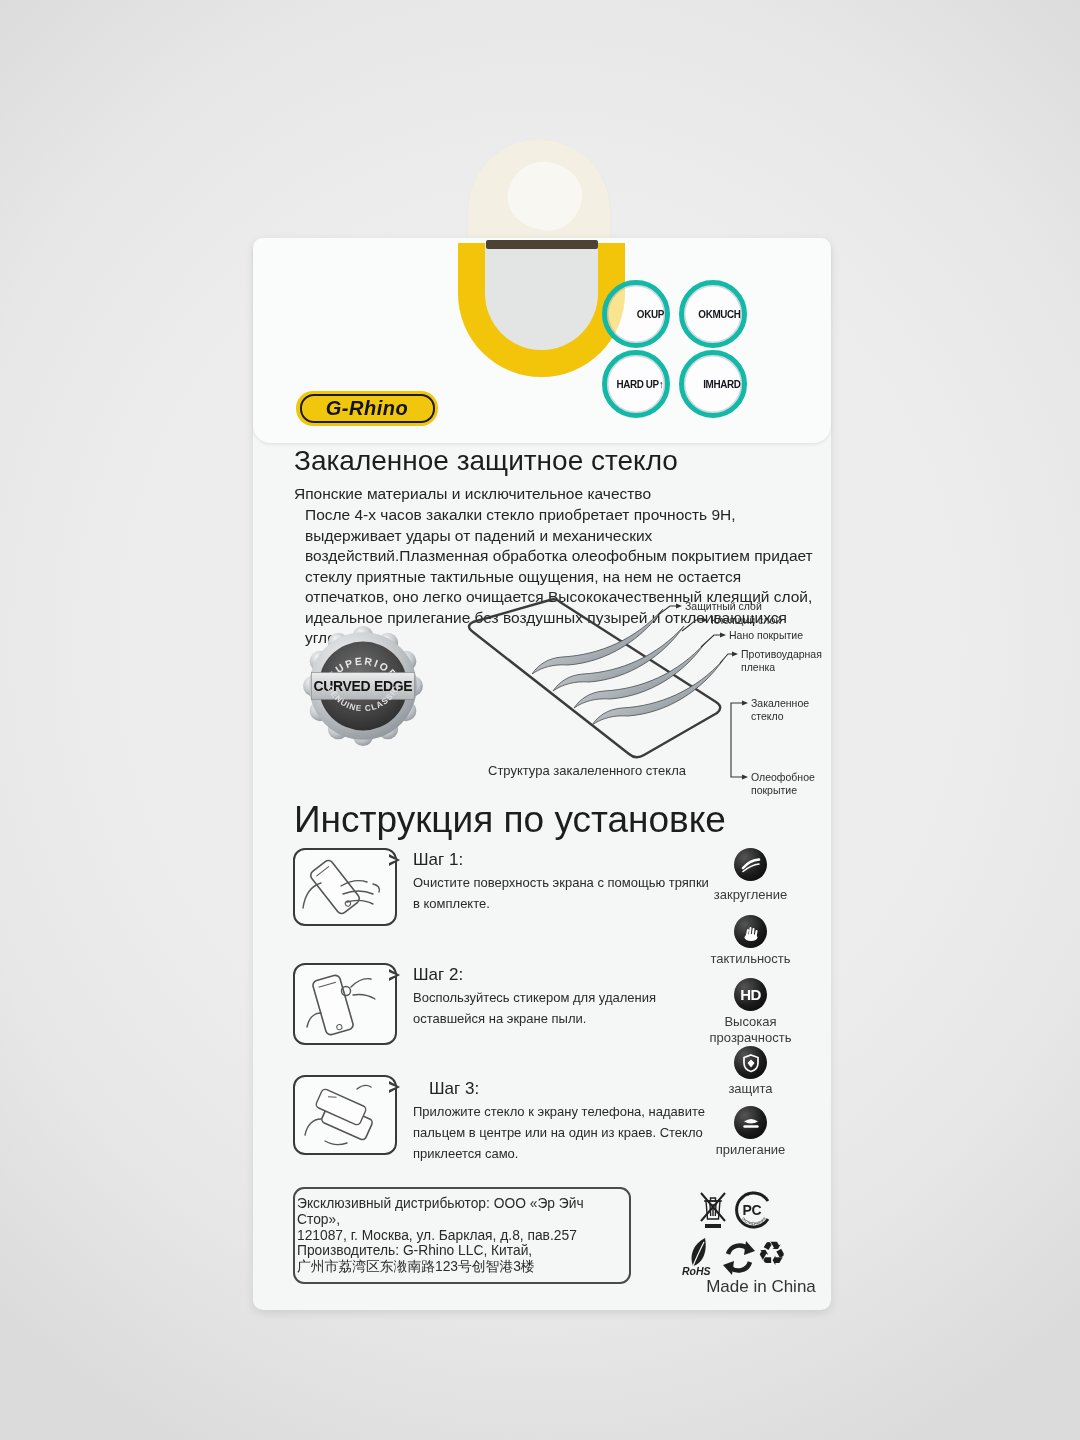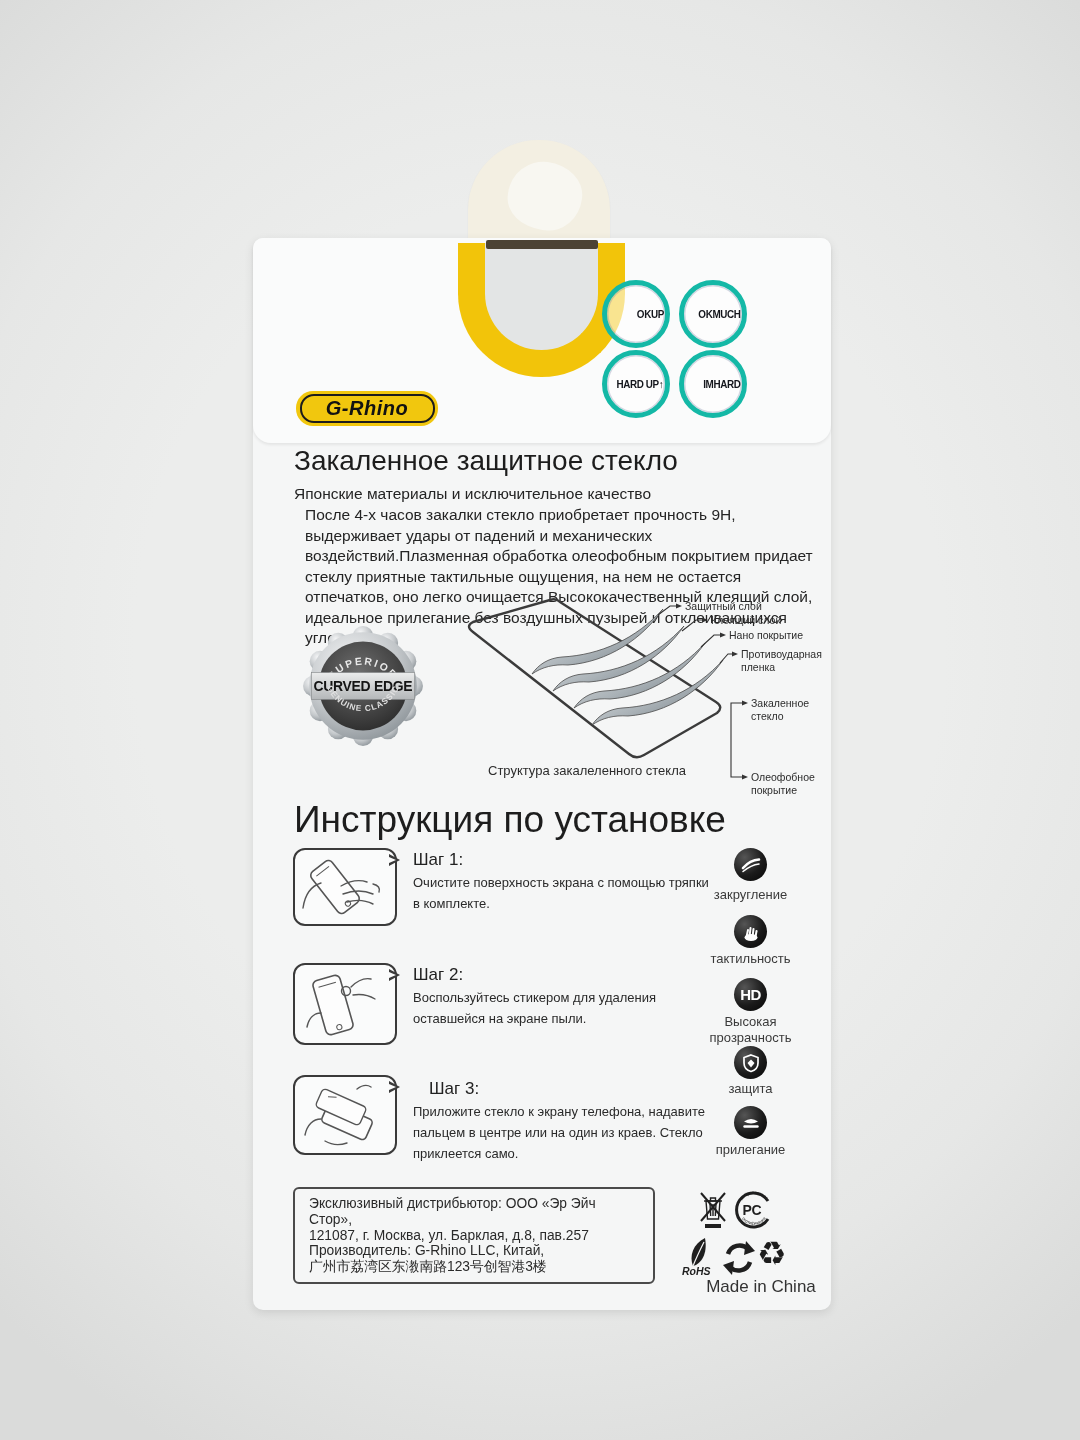--- a/index.html
+++ b/index.html
@@ -46,22 +46,22 @@
   .stepbox::after{content:"";position:absolute;right:-4px;top:7px;border:3px solid transparent;border-left:7px solid #fafbfb;}
   .step-label{position:absolute;font-size:17px;color:#222;}
   .step-text{position:absolute;width:302px;font-size:13px;line-height:21px;color:#2a2a2a;}
   
   .fcirc{position:absolute;left:481px;width:33px;height:33px;border-radius:50%;
     background:radial-gradient(circle at 32% 28%, #555 0%, #1b1b1b 55%, #050505 100%);
     display:flex;align-items:center;justify-content:center;}
   .fcirc .hd{color:#fff;font-weight:bold;font-size:15px;letter-spacing:-.5px;}
   .flabel{position:absolute;left:440px;width:115px;text-align:center;font-size:13px;line-height:16px;color:#3a3a3a;}
   
-  .dist-box{position:absolute;left:40px;top:949px;width:330px;border:2px solid #4a4a4a;border-radius:6px;
-    padding:7px 14px;font-size:13.8px;line-height:15.8px;color:#2a2a2a;}
+  .dist-box{position:absolute;left:40px;top:949px;width:330px;border:2px solid #4a4a4a;border-radius:11px;
+    padding:7px 2px;font-size:13.8px;line-height:15.8px;color:#2a2a2a;}
   .made-in{position:absolute;left:428px;top:1039px;width:160px;text-align:center;font-size:17px;color:#333;}
   .cert{position:absolute;}
   .recycle-tri{font-size:33px;color:#1d1d1d;line-height:36px;}
 </style>
 </head>
 <body>
 
 <div class="stage">
 
   <div class="hang-tab">

